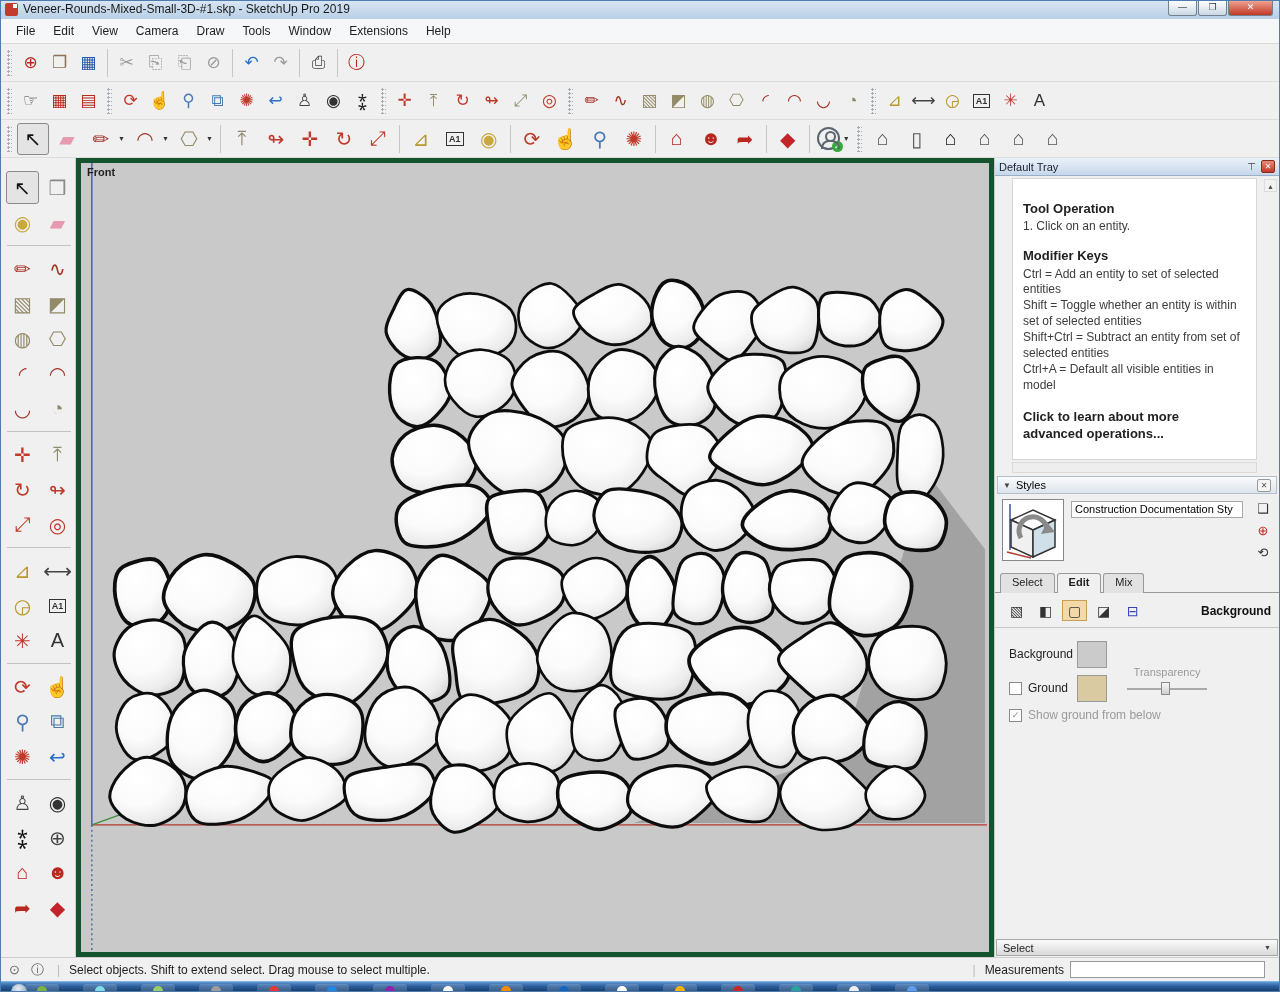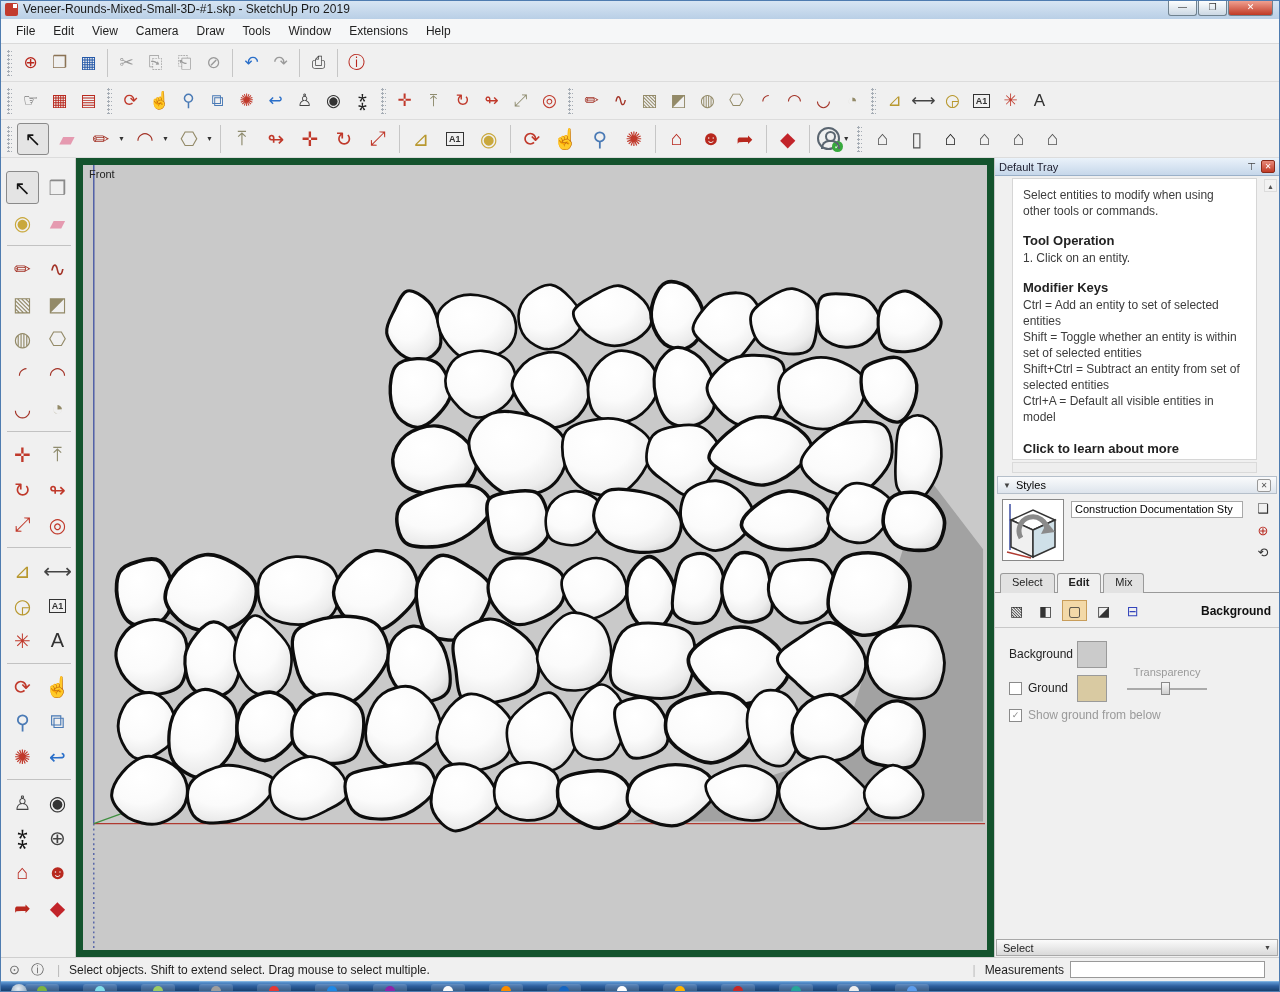--- a/index.html
+++ b/index.html
@@ -33,21 +33,21 @@
   .avatar::after { content:""; position:absolute; bottom:-1px; left:2px; width:15px; height:7px; border:2px solid #5a6570; border-bottom:none; border-radius:8px 8px 0 0; }
   .avatar .check { position:absolute; right:-5px; bottom:-4px; width:11px; height:11px; background:#36a93c; border-radius:50%; color:#fff; font-size:8px; line-height:11px; text-align:center; }
 
   
   .main { flex:1; display:flex; min-height:0; }
 
   .palette { width:75px; background:#f0f0f0; border-right:1px solid #cfcfcf; display:flex; flex-wrap:wrap; align-content:flex-start; padding:12px 0 0 4px; }
   .palette .tbtn { width:33px; height:33px; font-size:20px; margin:1px; }
   .phr { width:64px; height:1px; background:#c2c2c2; margin:5px 2px; }
 
-  .viewport { position:relative; flex:1; background:#c9c9c9; border:7px solid #14532d; overflow:hidden; }
+  .viewport { position:relative; flex:1; background:#c9c9c9; border:5px solid #14532d; overflow:hidden;font-weight:bold; }
   .viewport svg { position:absolute; left:0; top:0; width:100%; height:100%; }
   .view-label { position:absolute; top:3px; left:6px; font-size:11px; color:#222; }
 
   
   .tray { width:285px; background:#f0f0f0; border-left:1px solid #c8c8c8; position:relative; display:flex; flex-direction:column; flex:none; }
   .tray-header { height:18px; background:linear-gradient(#eaf2fa,#c6d7ea); border-bottom:1px solid #9ab0c8; display:flex; align-items:center; font-size:11px; padding:0 4px; color:#223; flex:none;justify-content:flex-end; }
   .tray-pin { margin-left:auto; font-size:10px; color:#444; padding:0 5px; }
   .tray-close { width:14px; height:13px; background:linear-gradient(#e88a7a,#c03a26); border:1px solid #8a2a1a; border-radius:2px; color:#fff; font-size:8px; line-height:11px; text-align:center; }
   .tray-scroll-up { position:absolute; right:2px; top:21px; width:13px; height:13px; font-size:7px; color:#555; line-height:13px; text-align:center; background:#f2f2f2; border:1px solid #dcdcdc; }
 
@@ -391,21 +391,20 @@
 
     <div class="tray">
       <div class="tray-header">
         <span>Default Tray</span>
         <span class="tray-pin">⊤</span>
         <span class="tray-close">✕</span>
       </div>
       <span class="tray-scroll-up">▲</span>
 
       <div class="instructor">
-        <div>Select entities to modify when using other tools or commands.</div>
         <div class="instr-h">Tool Operation</div>
         <div>1. Click on an entity.</div>
         <div class="instr-h">Modifier Keys</div>
         <div id="modlines">
             <div>Ctrl = Add an entity to set of selected entities</div>
             <div>Shift = Toggle whether an entity is within set of selected entities</div>
             <div>Shift+Ctrl = Subtract an entity from set of selected entities</div>
             <div>Ctrl+A = Default all visible entities in model</div>
           </div>
         <div class="instr-more">Click to learn about more advanced operations...</div>

